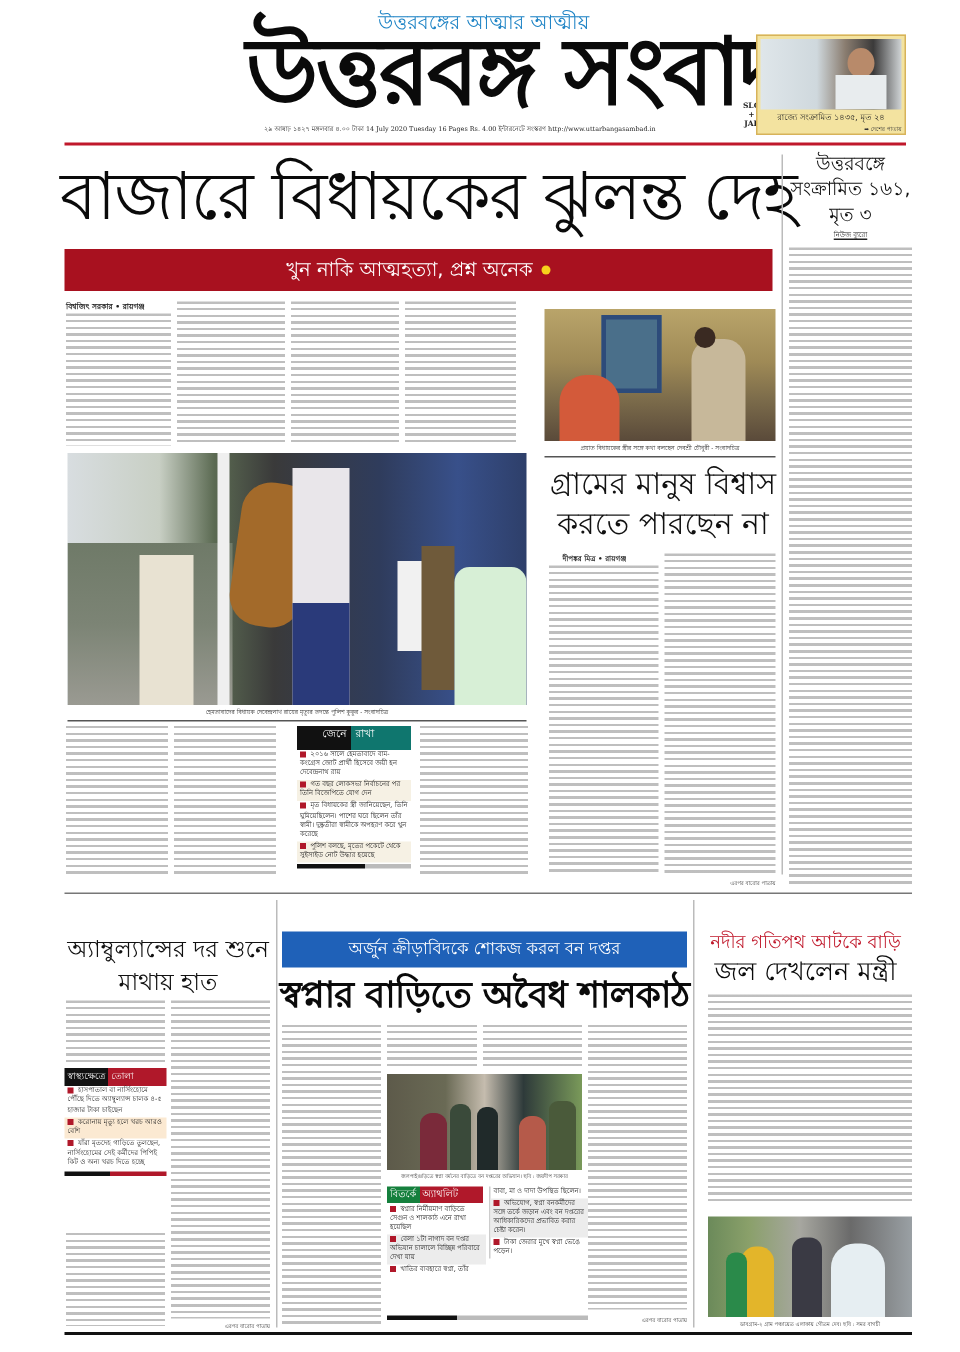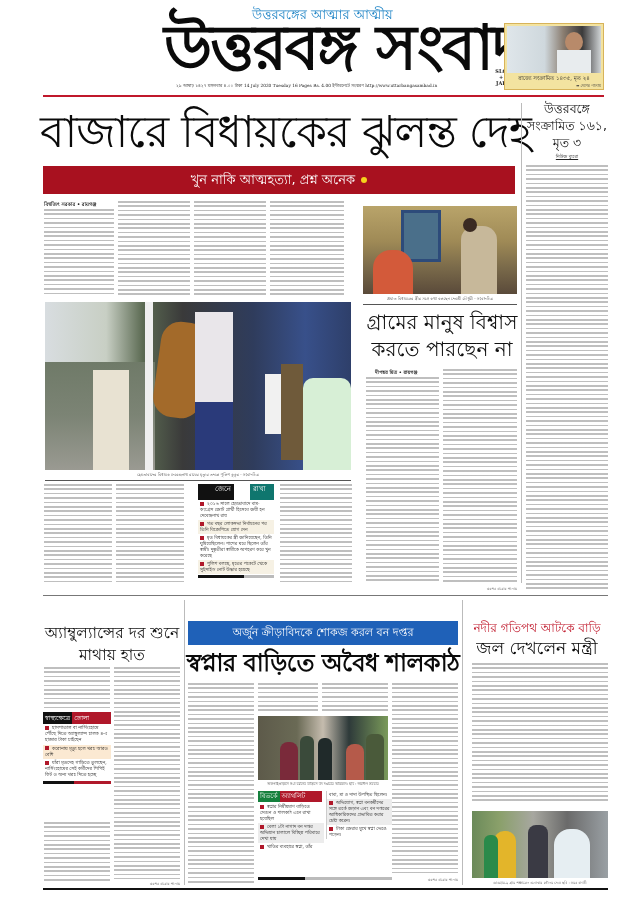--- a/index.html
+++ b/index.html
@@ -85,21 +85,21 @@
   <div class="abs" style="left:236px;top:62px;width:22px;height:96px;background:#6f5a3a;"></div>
   <div class="abs" style="left:258px;top:76px;width:48px;height:92px;background:#d7efd6;border-radius:10px 10px 0 0;"></div>
 </div>
 <div class="abs caption" style="left:45px;top:472px;width:306px;">হেমতাবাদের বিধায়ক দেবেন্দ্রনাথ রায়ের মৃত্যুর তদন্তে পুলিশ কুকুর - সংবাদচিত্র</div>
 <div class="rule-h" style="left:45px;top:480px;width:306px;background:#555;"></div>
 
 <div class="abs fill-lines" style="left:44px;top:484px;width:68px;height:100px;"></div>
 <div class="abs fill-lines" style="left:116px;top:484px;width:68px;height:100px;"></div>
 
 <div class="abs" style="left:198px;top:484px;width:76px;height:102px;">
-  <div style="display:flex;height:16px;gap:16px;">
+  <div style="display:flex;height:16px;">
     <div style="background:#111;color:#fff;font-size:7px;line-height:11px;padding:0 3px;width:36px;text-align:right;">জেনে</div>
     <div style="background:#0f766e;color:#fff;font-size:7px;line-height:11px;padding:0 3px;flex:1;">রাখা</div>
   </div>
   <div class="bullet-item" style="font-size:4.5px;line-height:6px;"><span class="sq"></span><span>২০১৬ সালে হেমতাবাদে বাম-কংগ্রেস জোট প্রার্থী হিসেবে জয়ী হন দেবেন্দ্রনাথ রায়</span></div>
   <div class="bullet-item" style="font-size:4.5px;line-height:6px;background:#f6f1e4;"><span class="sq"></span><span>গত বছর লোকসভা নির্বাচনের পর তিনি বিজেপিতে যোগ দেন</span></div>
   <div class="bullet-item" style="font-size:4.5px;line-height:6px;"><span class="sq"></span><span>মৃত বিধায়কের স্ত্রী জানিয়েছেন, তিনি ঘুমিয়েছিলেন। পাশের ঘরে ছিলেন তাঁর স্বামী। দুষ্কৃতীরা স্বামীকে অপহরণ করে খুন করেছে</span></div>
   <div class="bullet-item" style="font-size:4.5px;line-height:6px;background:#f6f1e4;"><span class="sq"></span><span>পুলিশ বলছে, মৃতের পকেটে থেকে সুইসাইড নোট উদ্ধার হয়েছে</span></div>
   <div style="height:3px;background:linear-gradient(90deg,#111 0 60%,#bbb 60% 100%);margin-top:1px;"></div>
 </div>
 <div class="abs fill-lines" style="left:280px;top:484px;width:72px;height:100px;"></div>

